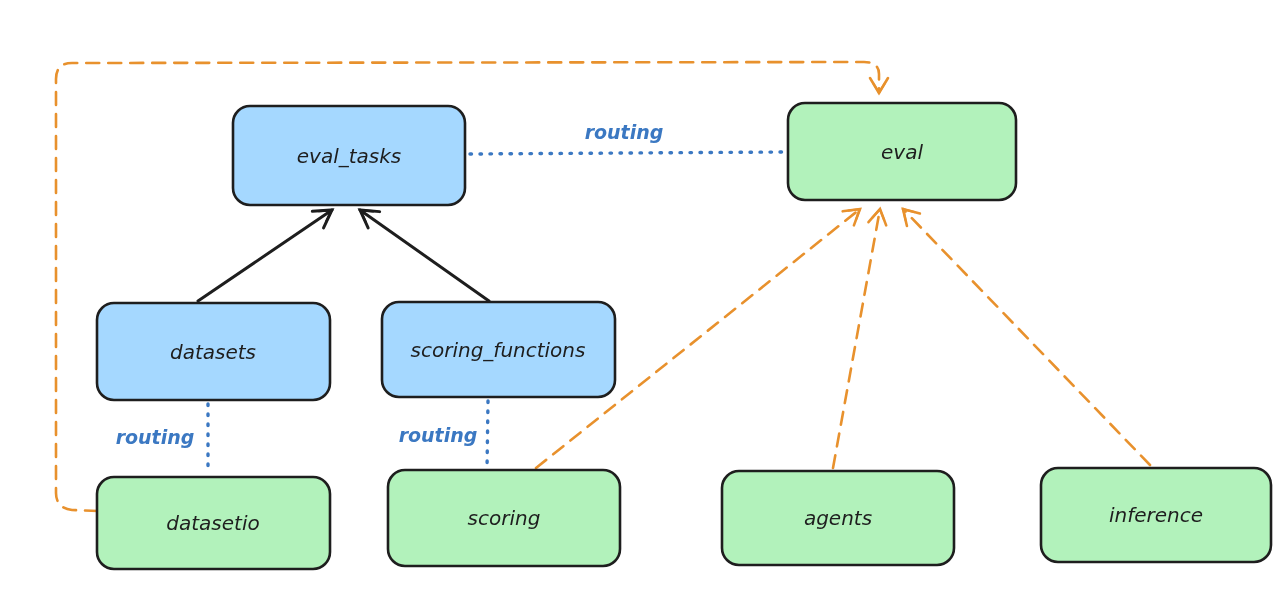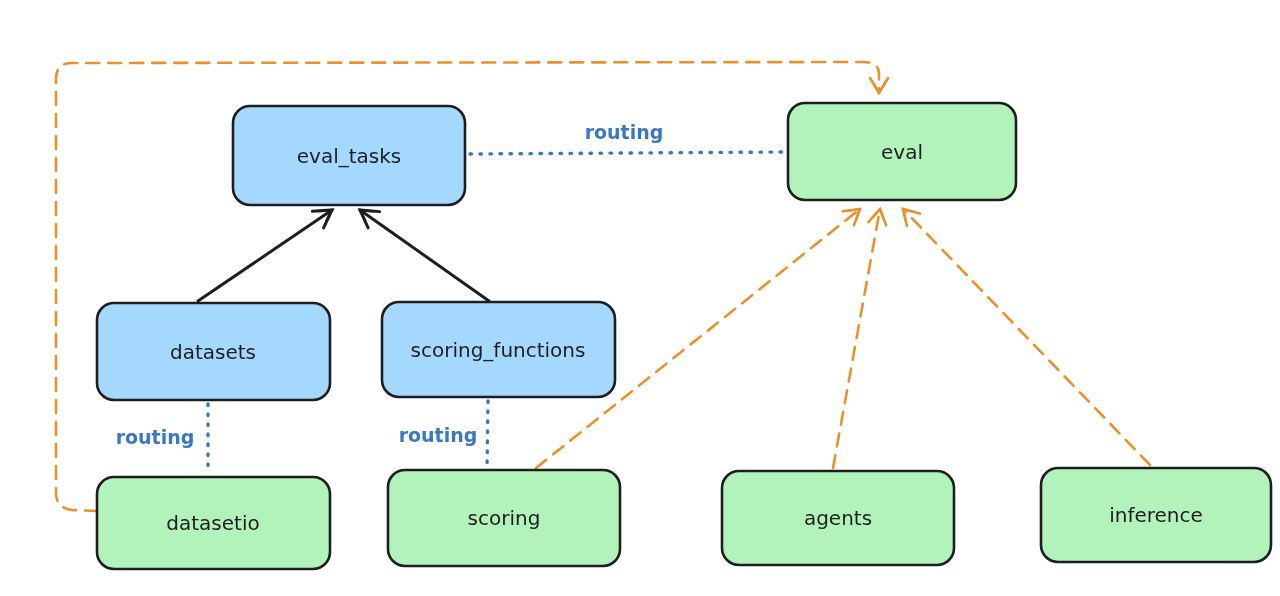--- a/index.html
+++ b/index.html
@@ -6,20 +6,21 @@
     margin: 0;
     padding: 0;
     background: var(--background, #ffffff);
     font-family: "DejaVu Sans", sans-serif;
   }
   .canvas-wrap {
     width: 1280px;
     height: 596px;
     background: var(--background, #ffffff);
     overflow: hidden;
+    font-style: italic;
   }
   svg { display: block; }
 
   .node {
     stroke: var(--node-stroke, #1e1e1e);
     stroke-width: 2.6;
   }
   .node.registry { fill: var(--registry-fill, #a5d8ff); }
   .node.provider { fill: var(--provider-fill, #b2f2bb); }
 

